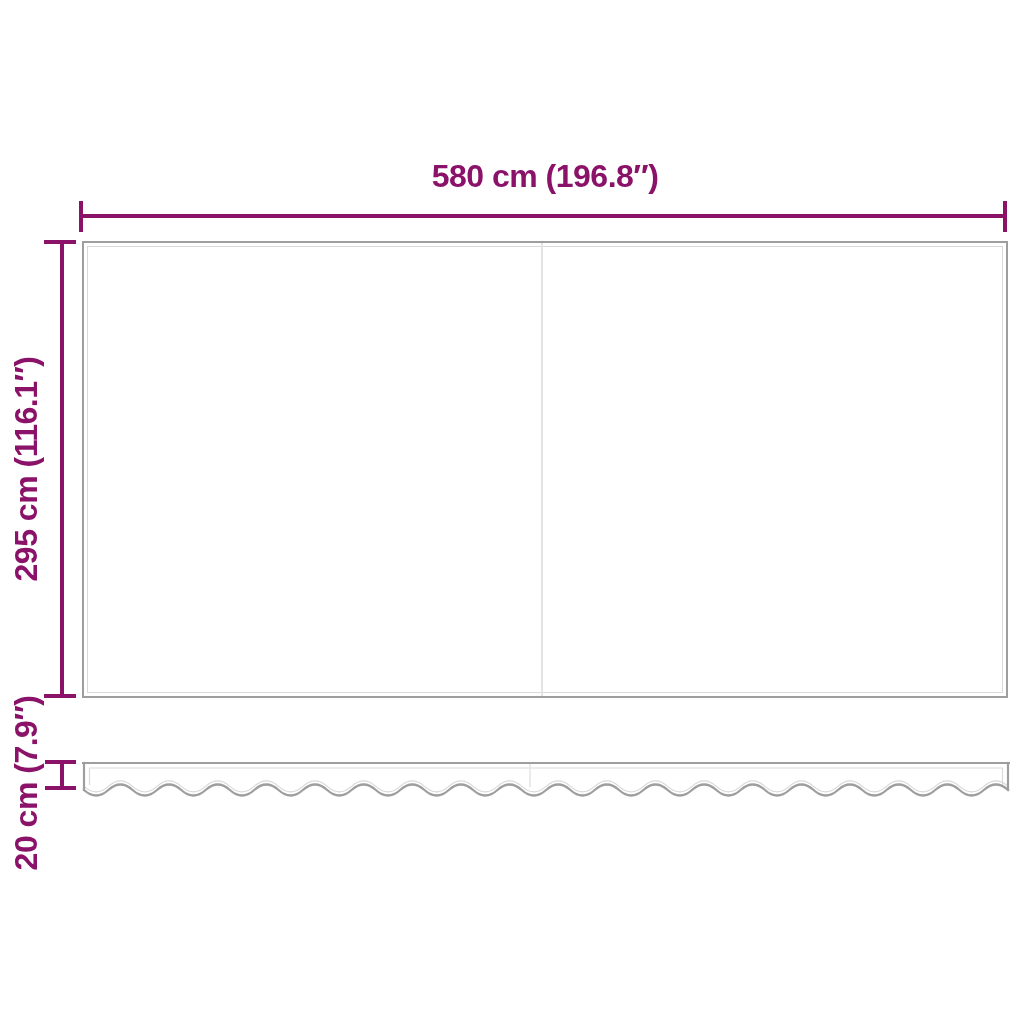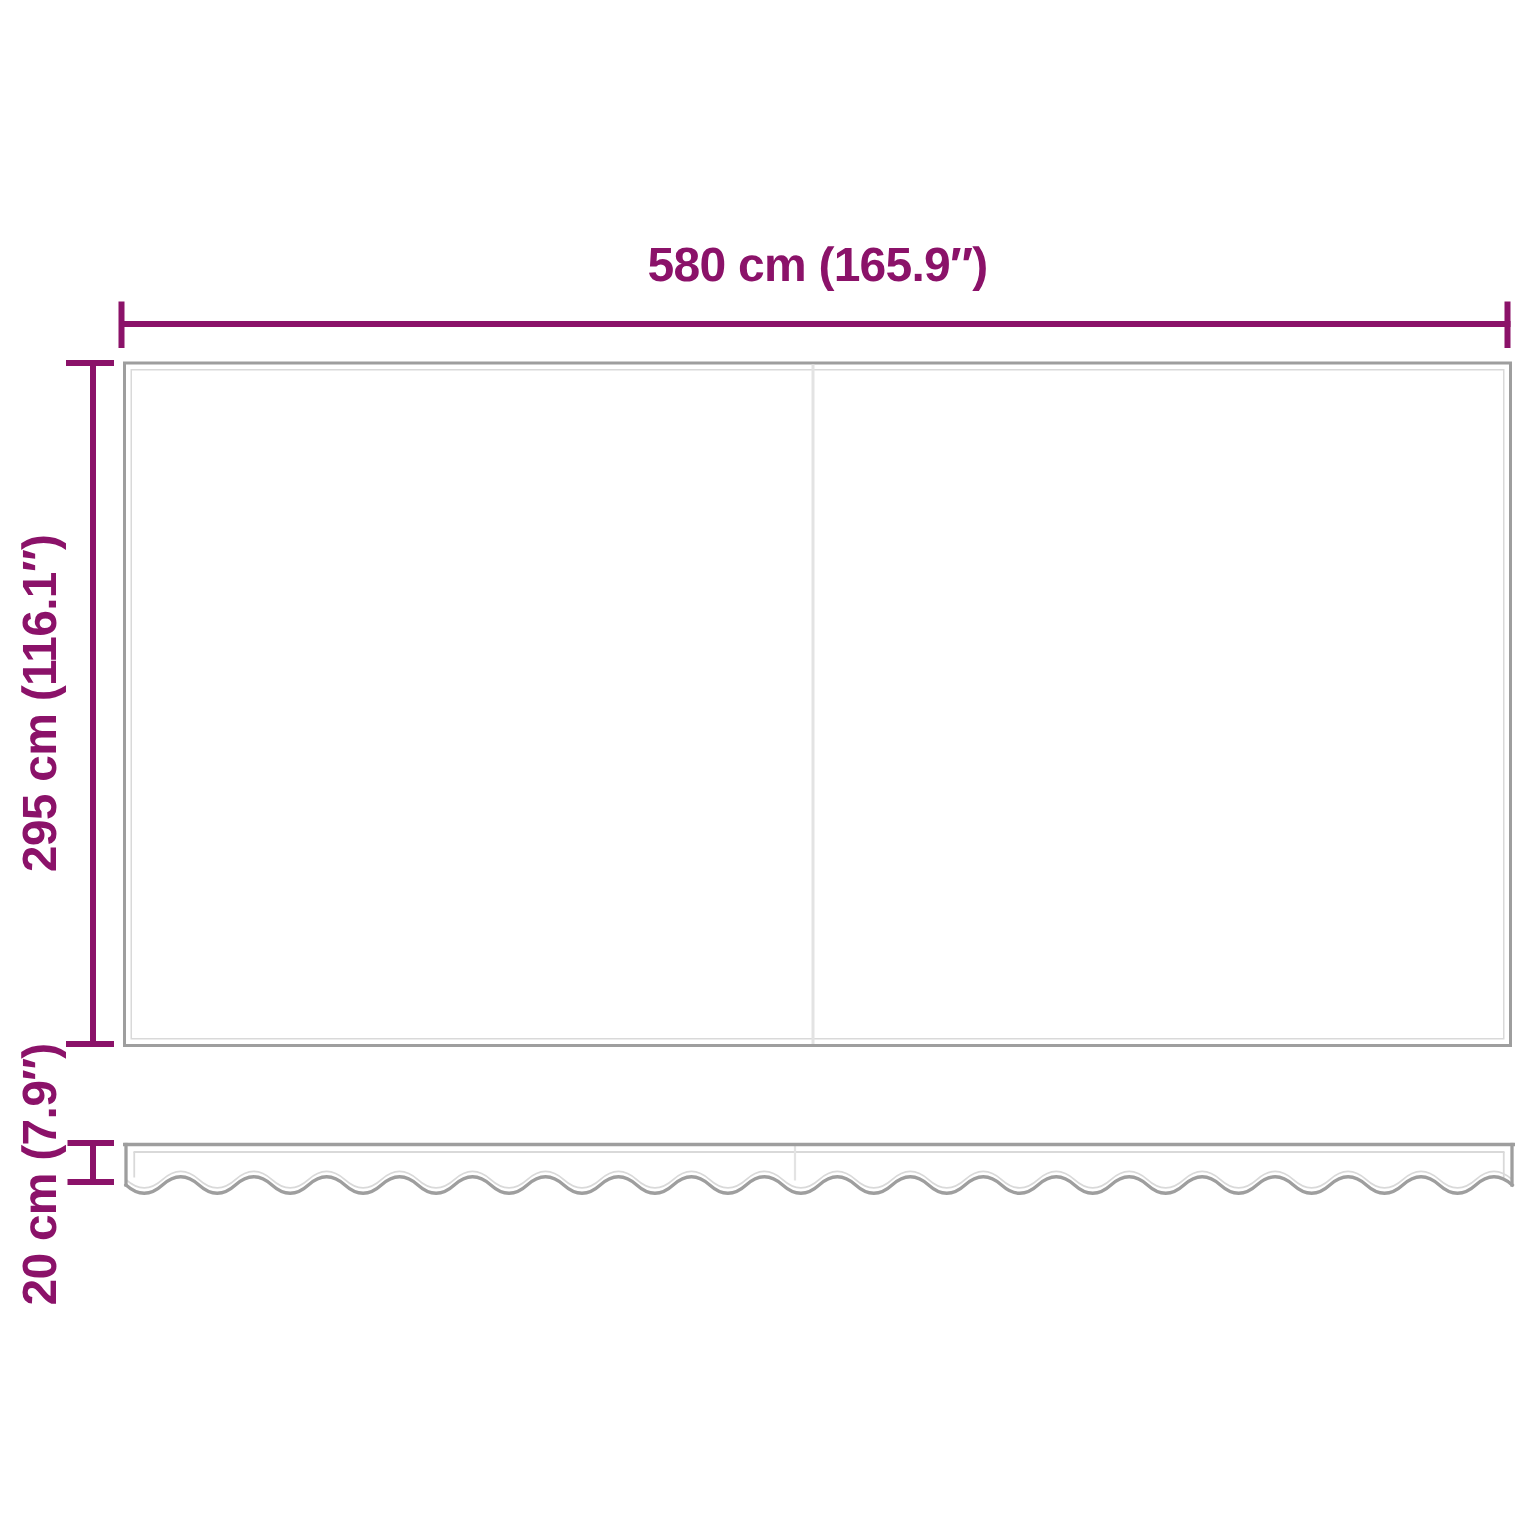--- a/index.html
+++ b/index.html
@@ -39,21 +39,21 @@
   .valance{position:absolute;left:82px;top:758px;width:928px;height:52px;}
   .edge{stroke:var(--outline);stroke-width:2.2;fill:none;stroke-linecap:square;}
   .light{stroke:var(--outline-light);stroke-width:1.2;fill:none;}
   .seamline{stroke:var(--seam);stroke-width:1.5;fill:none;}
 </style>
 </head>
 <body>
 
 <div class="canvas">
 
-  <div class="dim-label label-top">580 cm (165.9″)</div>
+  <div class="dim-label label-top">580 cm (196.8″)</div>
   <div class="dim hline"></div>
   <div class="dim" style="left:79px;top:201px;width:4px;height:31px"></div>
   <div class="dim" style="left:1003px;top:201px;width:4px;height:31px"></div>
 
   <div class="dim-label label-side">295 cm (116.1″)</div>
   <div class="dim vline"></div>
   <div class="dim" style="left:44px;top:240px;width:32px;height:4px"></div>
   <div class="dim" style="left:44px;top:694px;width:32px;height:4px"></div>
 
   <div class="panel">

